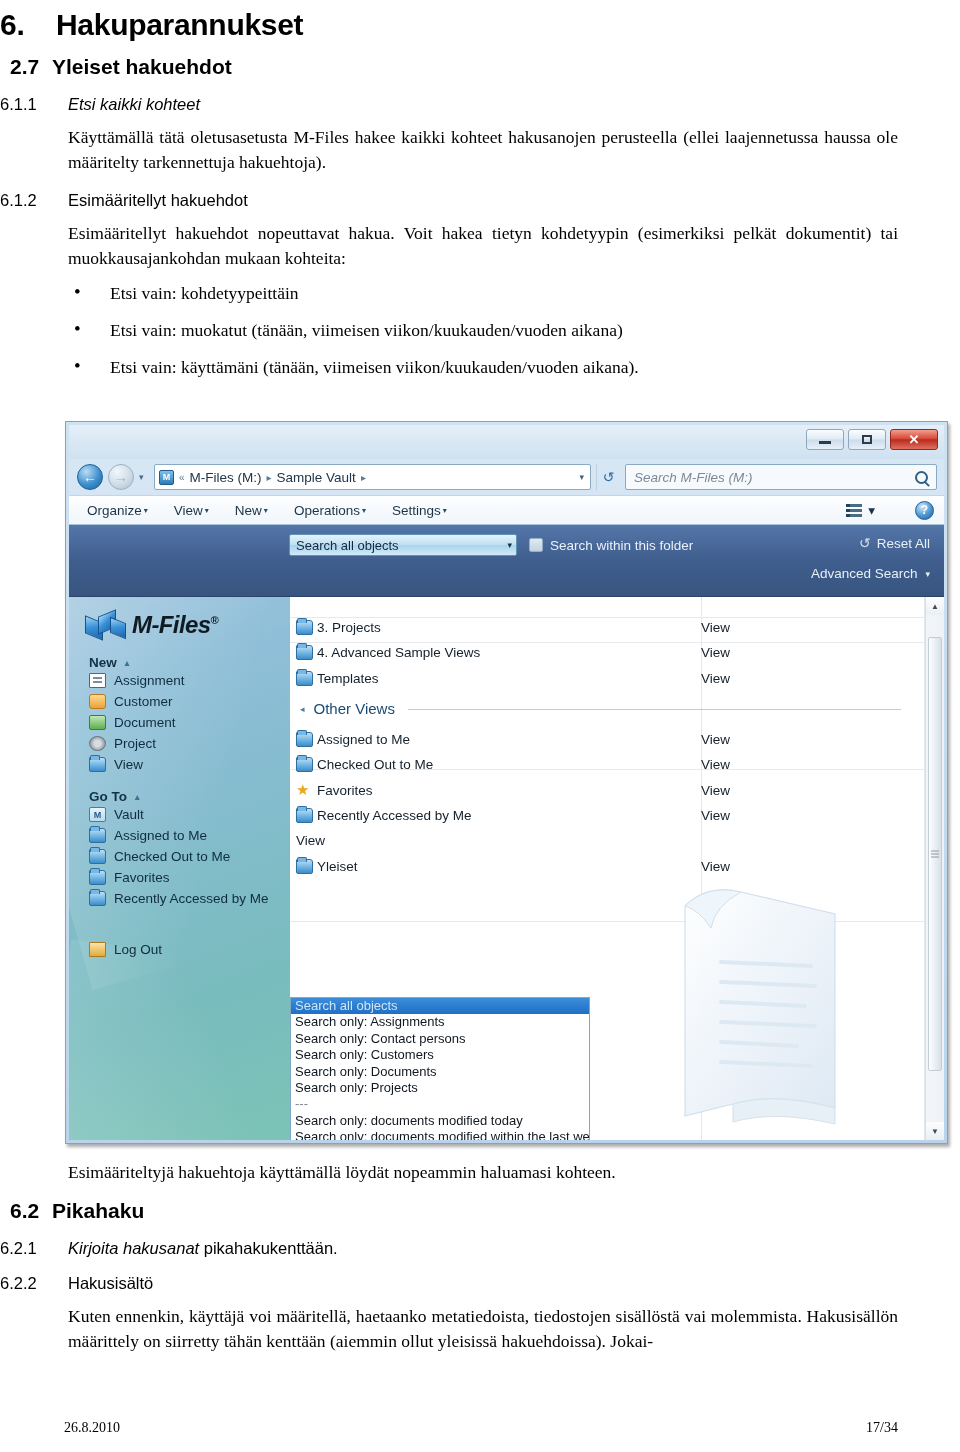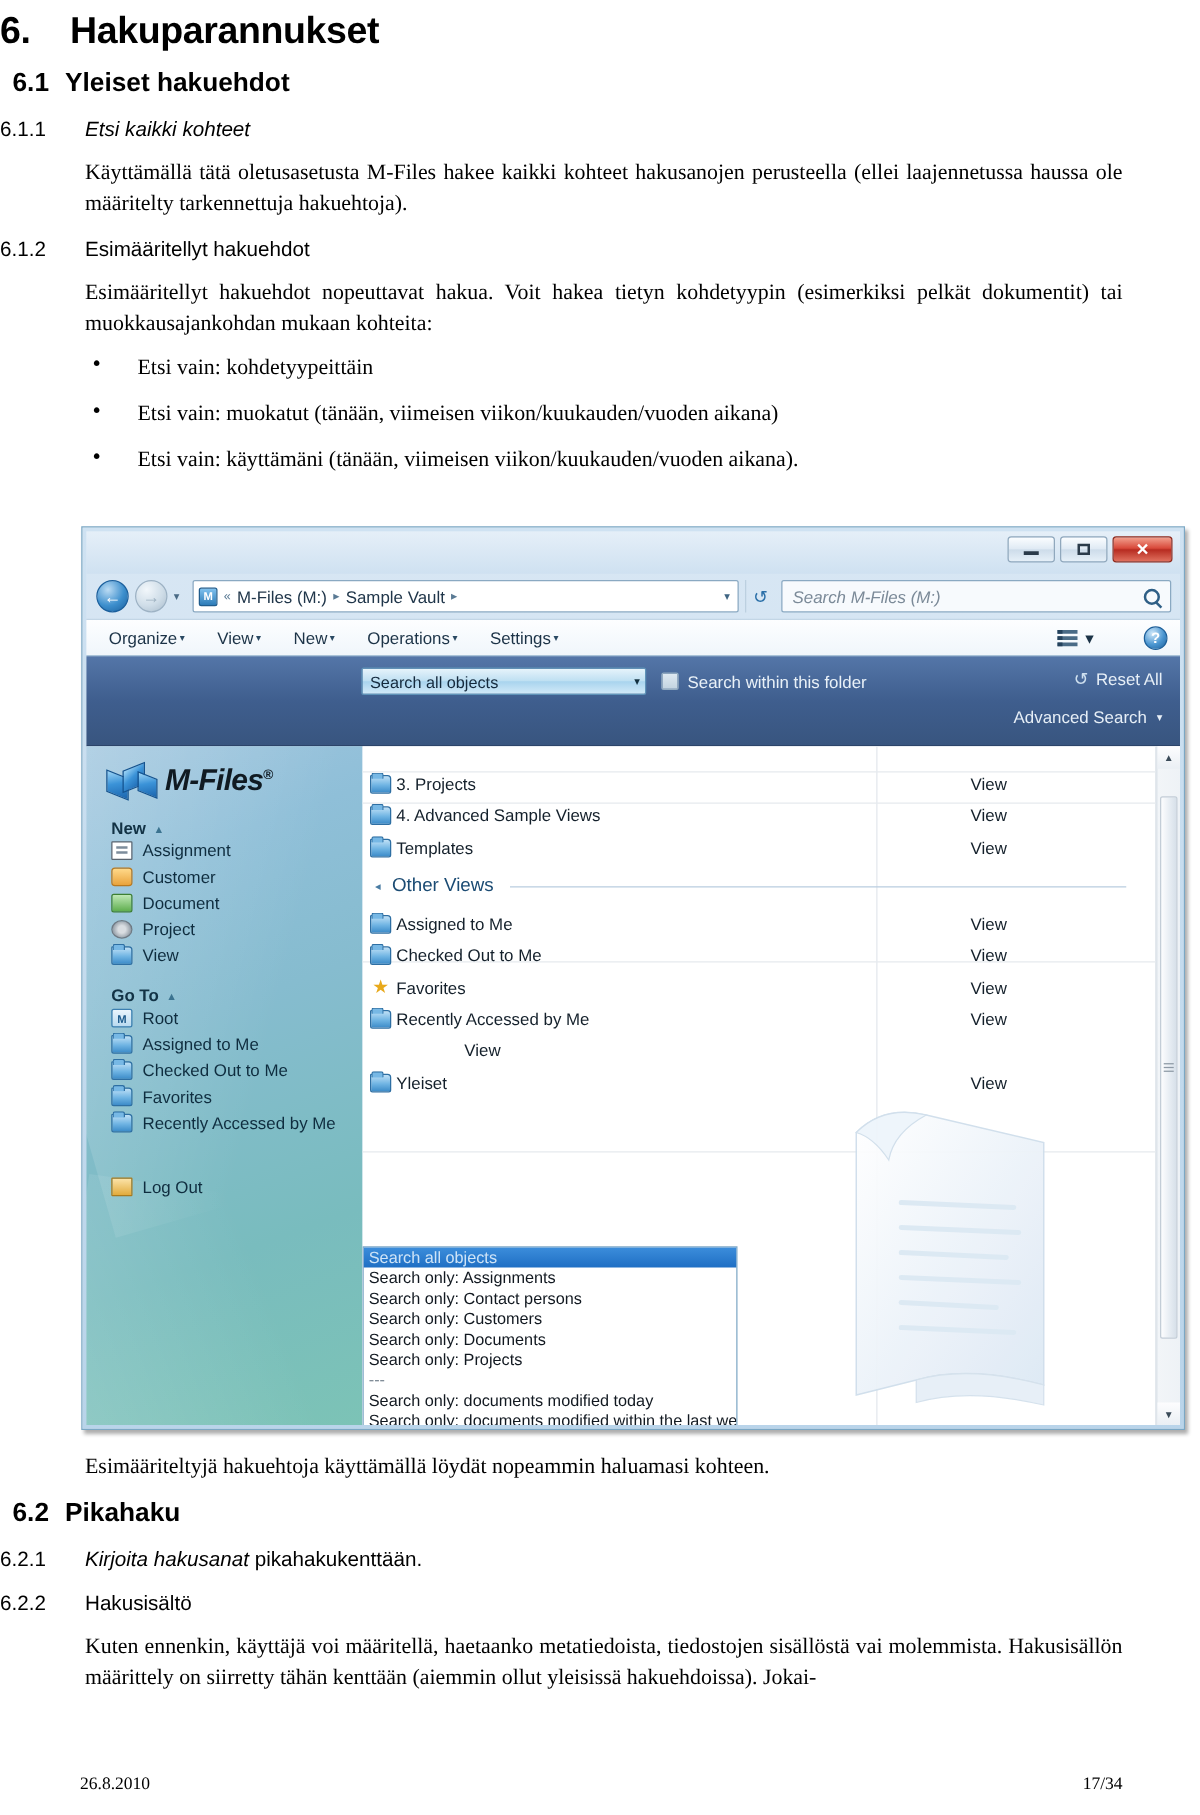--- a/index.html
+++ b/index.html
@@ -487,21 +487,21 @@
     font-size: 15px;
     color: #1b4b73;
     position: relative;
     z-index: 3;
   }
   .section-row .tri { font-size: 9px; color:#4a7ca3; }
   .section-row .rule {
     position:absolute; left: 118px; right: 24px; top: 50%;
     height: 1px; background: #b9cde0;
   }
-  .rowlist { position:absolute; left: 0; top: 18px; right: 19px; text-align: center; }
+  .rowlist { position:absolute; left: 0; top: 18px; right: 19px; }
 
   
   .paper {
     position: absolute;
     left: 365px; bottom: 6px;
     width: 210px; height: 268px;
     z-index: 1;
     opacity: 0.95;
     pointer-events: none;
   }
@@ -510,21 +510,21 @@
 <body>
 
 <div class="doc">
 
   <div class="h1">
     <span class="num">6.</span>
     <span>Hakuparannukset</span>
   </div>
 
   <div class="h2">
-    <span class="num">6.1</span>
+    <span class="num">2.7</span>
     <span>Yleiset hakuehdot</span>
   </div>
 
   <div class="h3">
     <span class="num">6.1.1</span>
     <span class="ital">Etsi kaikki kohteet</span>
   </div>
 
   <p class="para">Käyttämällä tätä oletusasetusta M-Files hakee kaikki kohteet hakusanojen perusteella (ellei laajennetussa haussa ole määritelty tarkennettuja hakuehtoja).</p>
 
@@ -671,21 +671,21 @@
       <span class="tp-ico ic-folder"></span>
       <span>View</span>
     </div>
 
     <div class="tp-group">
       <span>Go To</span>
       <span class="chev">▴</span>
     </div>
     <div class="tp-item">
       <span class="tp-ico ic-root">M</span>
-      <span>Root</span>
+      <span>Vault</span>
     </div>
     <div class="tp-item">
       <span class="tp-ico ic-folder"></span>
       <span>Assigned to Me</span>
     </div>
     <div class="tp-item">
       <span class="tp-ico ic-folder"></span>
       <span>Checked Out to Me</span>
     </div>
     <div class="tp-item">

